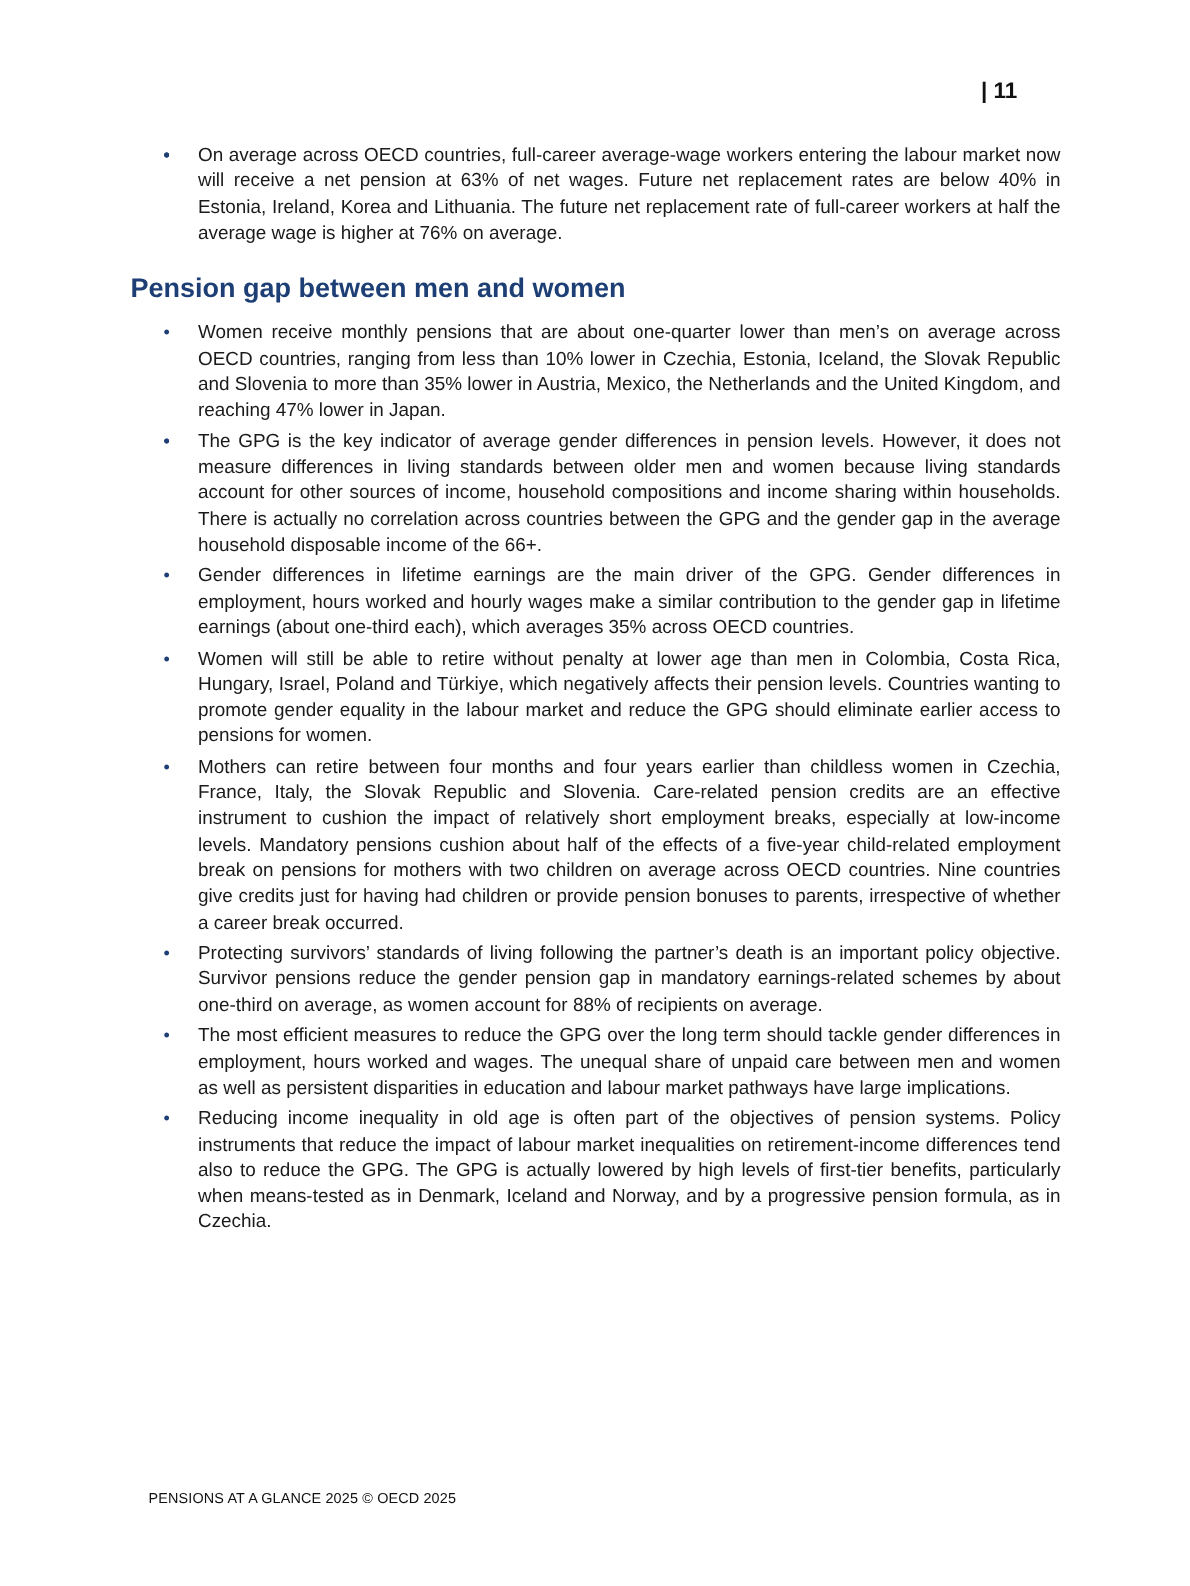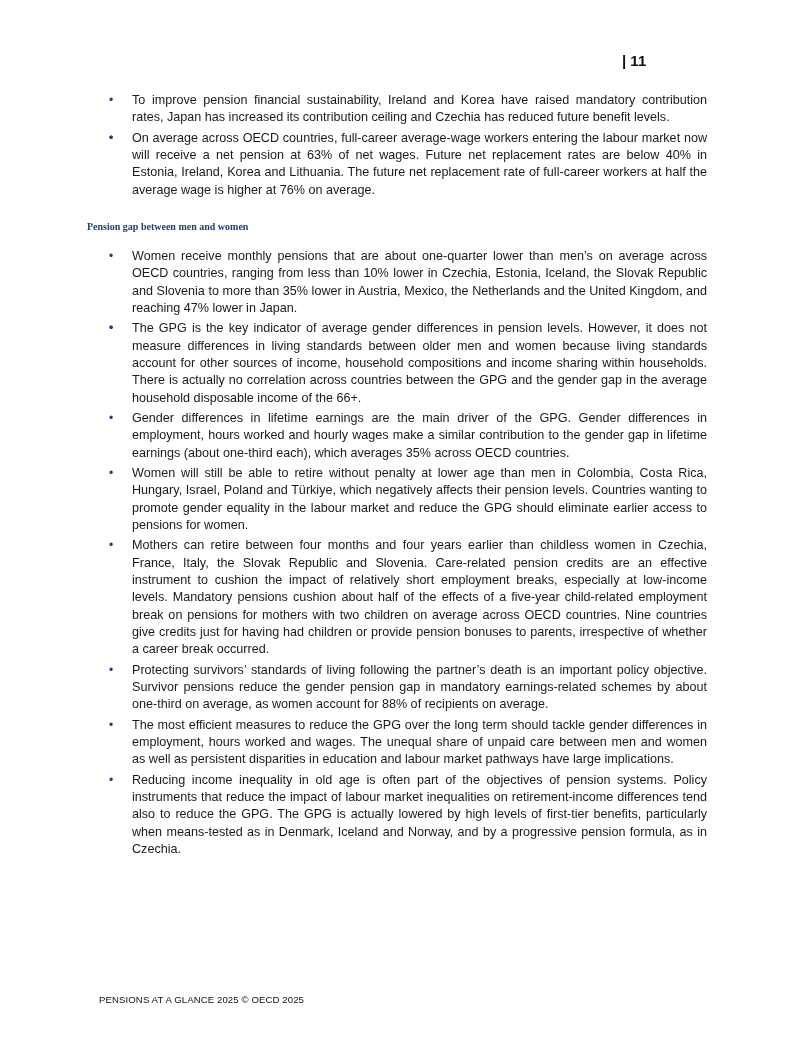--- a/index.html
+++ b/index.html
@@ -11,21 +11,21 @@
       width: 793px;
       height: 1057px;
       position: relative;
       overflow: hidden;
       font-family: "Liberation Sans", sans-serif;
       color: #1a1a1a;
     }
     .page-number {
       position: absolute;
       top: 52px;
-      left: 622px;
+      left: 654px;
       font-size: 15px;
       font-weight: bold;
       color: #111;
     }
     .content {
       position: absolute;
       left: 87px;
       top: 92px;
       width: 620px;
     }
@@ -43,44 +43,43 @@
       margin-bottom: 3.2px;
     }
     ul.bullets li .bullet {
       position: absolute;
       left: 22px;
       top: 0;
       color: #1d3f75;
       font-size: 12px;
     }
     .section-heading {
-      font-size: 10px;
+      font-size: 18px;
       font-weight: bold;
       color: #1d3f75;
       margin: 18px 0 11px 0;
       line-height: 20px;
-      font-family: Liberation Serif, serif;
     }
     .footer {
       position: absolute;
       left: 99px;
       top: 994px;
       font-size: 9.6px;
       color: #111;
       letter-spacing: 0.1px;
     }
   </style>
 </head>
 <body>
 
 <div class="page-number">| 11</div>
 
 <div class="content">
   <ul class="bullets">
-    <li><span class="bullet">•</span><span>To improve pension financial sustainability, Ireland and Korea have raised mandatory contribution rates, Japan has increased its contribution ceiling and Czechia has reduced future benefit levels.</span></li>
+    <li><span class="bullet">•</span></li>
     <li><span class="bullet">•</span></li>
     <li><span class="bullet">•</span><span>On average across OECD countries, full-career average-wage workers entering the labour market now will receive a net pension at 63% of net wages. Future net replacement rates are below 40% in Estonia, Ireland, Korea and Lithuania. The future net replacement rate of full-career workers at half the average wage is higher at 76% on average.</span></li>
   </ul>
 
   <h2 class="section-heading">Pension gap between men and women</h2>
 
   <ul class="bullets">
     <li><span class="bullet">•</span><span>Women receive monthly pensions that are about one-quarter lower than men’s on average across OECD countries, ranging from less than 10% lower in Czechia, Estonia, Iceland, the Slovak Republic and Slovenia to more than 35% lower in Austria, Mexico, the Netherlands and the United Kingdom, and reaching 47% lower in Japan.</span></li>
     <li><span class="bullet">•</span></li>
     <li><span class="bullet">•</span><span>The GPG is the key indicator of average gender differences in pension levels. However, it does not measure differences in living standards between older men and women because living standards account for other sources of income, household compositions and income sharing within households. There is actually no correlation across countries between the GPG and the gender gap in the average household disposable income of the 66+.</span></li>

